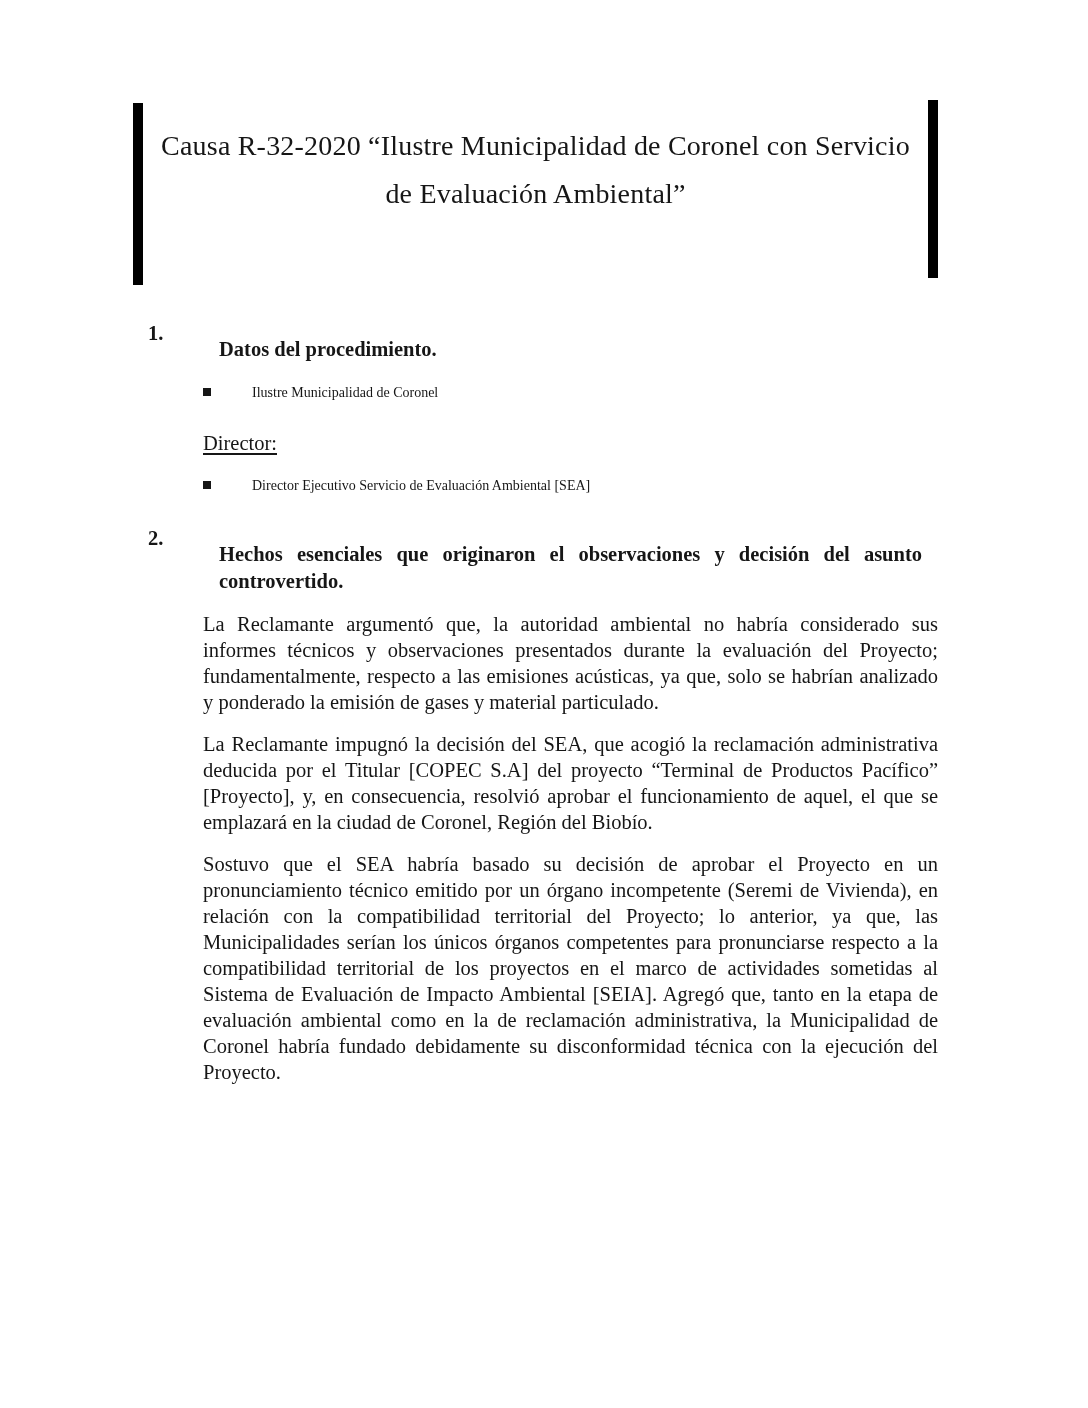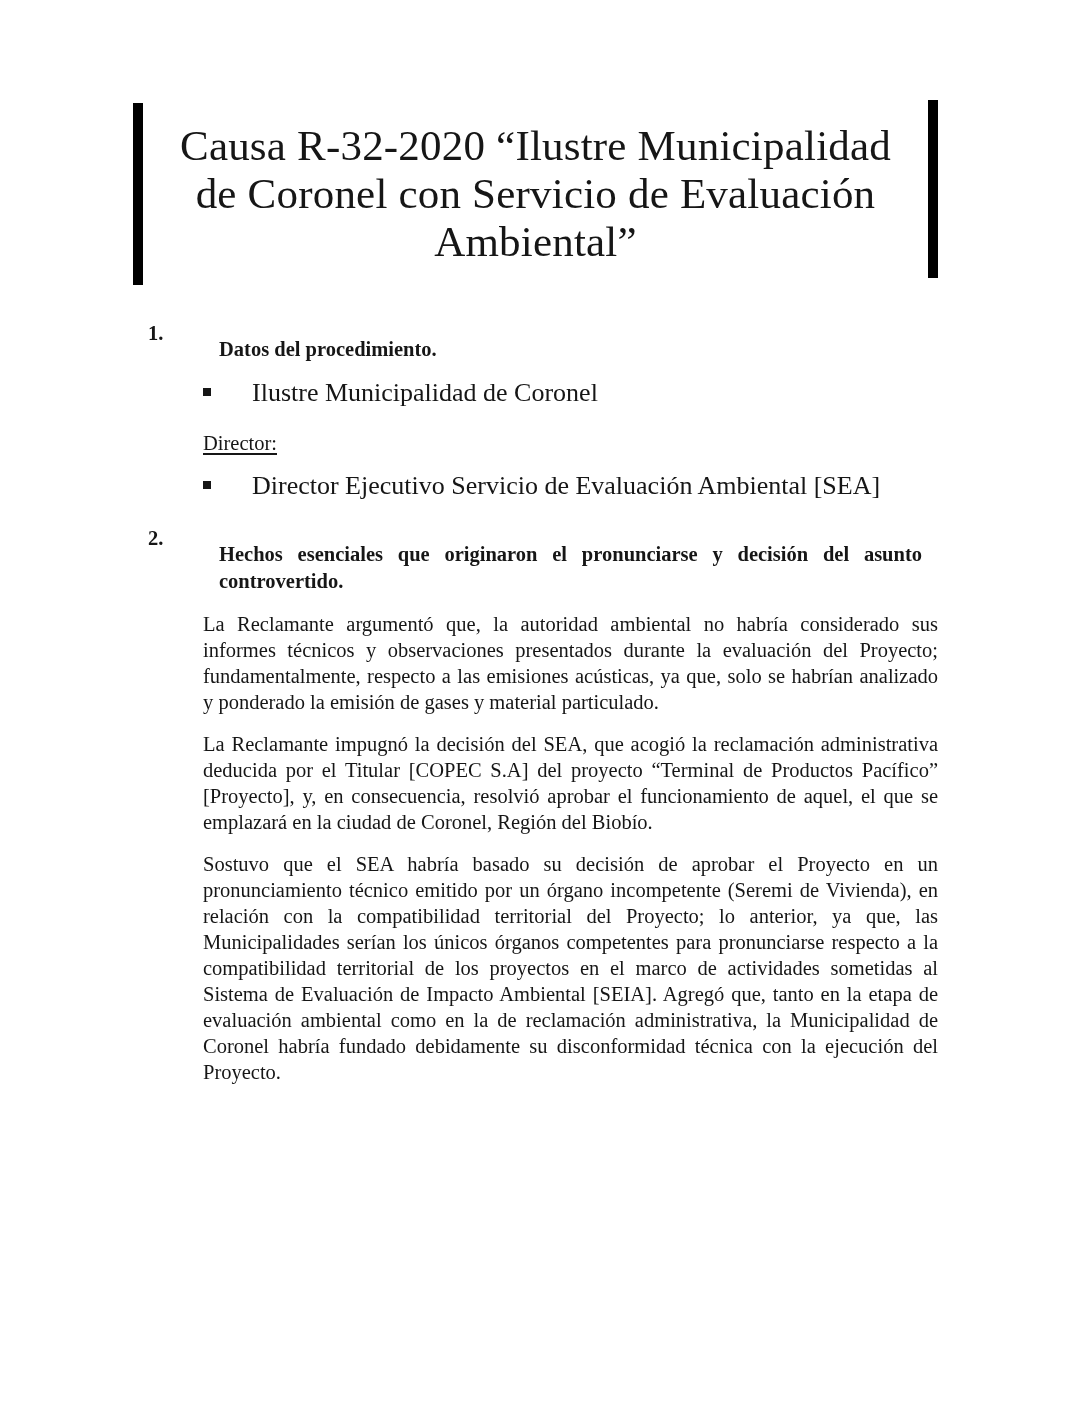--- a/index.html
+++ b/index.html
@@ -29,21 +29,21 @@
     width: 10px;
     background: #000000;
     flex-shrink: 0;
   }
   .title-bar.left  { height: 182px; margin-top: 3px; }
   .title-bar.right { height: 178px; margin-top: 0; }
   .doc-title {
     flex: 1;
     margin: 0;
     padding: 22px 12px 0 12px;
-    font-size: 43px;
+    font-size: 28px;
     line-height: 48px;
     font-weight: normal;
     text-align: center;
     letter-spacing: 0.2px;
   }
   .doc-title .title-inner {
     display: inline-block;
     max-width: 762px;
   }
 
@@ -88,21 +88,21 @@
   }
   .bullet-icon {
     width: 8px;
     height: 8px;
     background: #161616;
     margin-top: 8px;
     flex-shrink: 0;
   }
   .bullet-text {
     margin-left: 41px;
-    font-size: 26px;
+    font-size: 14px;
     line-height: 26px;
   }
 
   .para {
     margin: 12px 0 0 0;
     font-size: 20.5px;
     line-height: 26px;
     text-align: justify;
   }
   .para + .para { margin-top: 16px; }
@@ -136,21 +136,21 @@
       <div class="bullet-row">
         <span class="bullet-icon"></span>
         <span class="bullet-text">Director Ejecutivo Servicio de Evaluación Ambiental [SEA]</span>
       </div>
     </div>
   </section>
 
   <section class="sec sec2">
     <span class="sec-num">2.</span>
     <div class="sec-main">
-      <h2 class="sec-heading">Hechos esenciales que originaron el pronunciarse y decisión del asunto controvertido.</h2>
+      <h2 class="sec-heading">Hechos esenciales que originaron el observaciones y decisión del asunto controvertido.</h2>
 
       <p class="para">La Reclamante argumentó que, la autoridad ambiental no habría considerado sus informes técnicos y observaciones presentados durante la evaluación del Proyecto; fundamentalmente, respecto a las emisiones acústicas, ya que, solo se habrían analizado y ponderado la emisión de gases y material particulado.</p>
 
       <p class="para">La Reclamante impugnó la decisión del SEA, que acogió la reclamación administrativa deducida por el Titular [COPEC S.A] del proyecto “Terminal de Productos Pacífico” [Proyecto], y, en consecuencia, resolvió aprobar el funcionamiento de aquel, el que se emplazará en la ciudad de Coronel, Región del Biobío.</p>
 
 
       <p class="para">Sostuvo que el SEA habría basado su decisión de aprobar el Proyecto en un pronunciamiento técnico emitido por un órgano incompetente (Seremi de Vivienda), en relación con la compatibilidad territorial del Proyecto; lo anterior, ya que, las Municipalidades serían los únicos órganos competentes para pronunciarse respecto a la compatibilidad territorial de los proyectos en el marco de actividades sometidas al Sistema de Evaluación de Impacto Ambiental [SEIA]. Agregó que, tanto en la etapa de evaluación ambiental como en la de reclamación administrativa, la Municipalidad de Coronel habría fundado debidamente su disconformidad técnica con la ejecución del Proyecto.</p>
     </div>
   </section>
 

